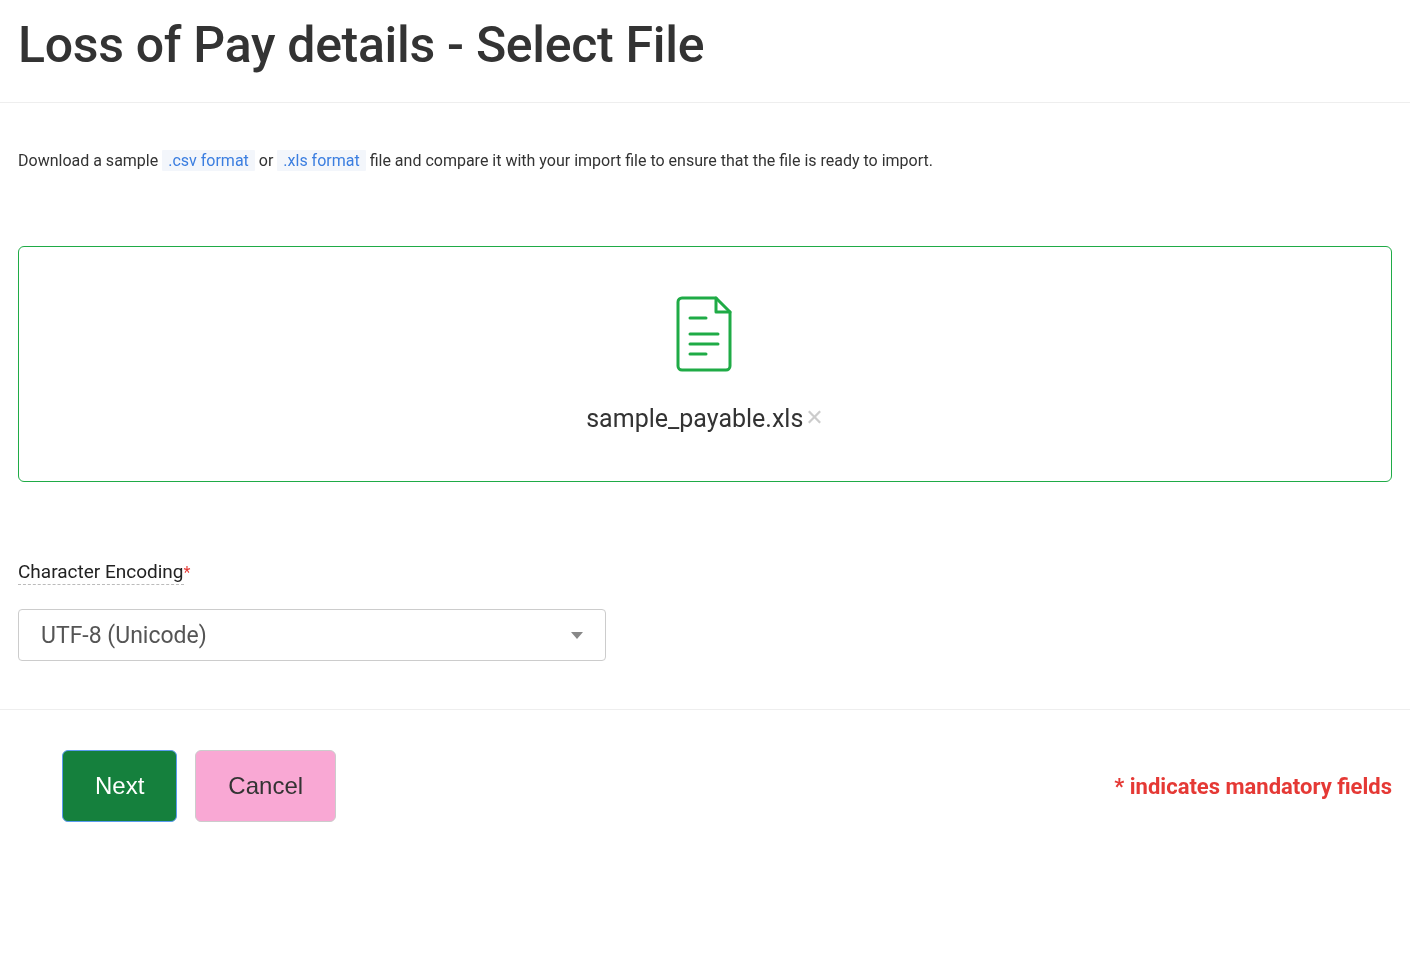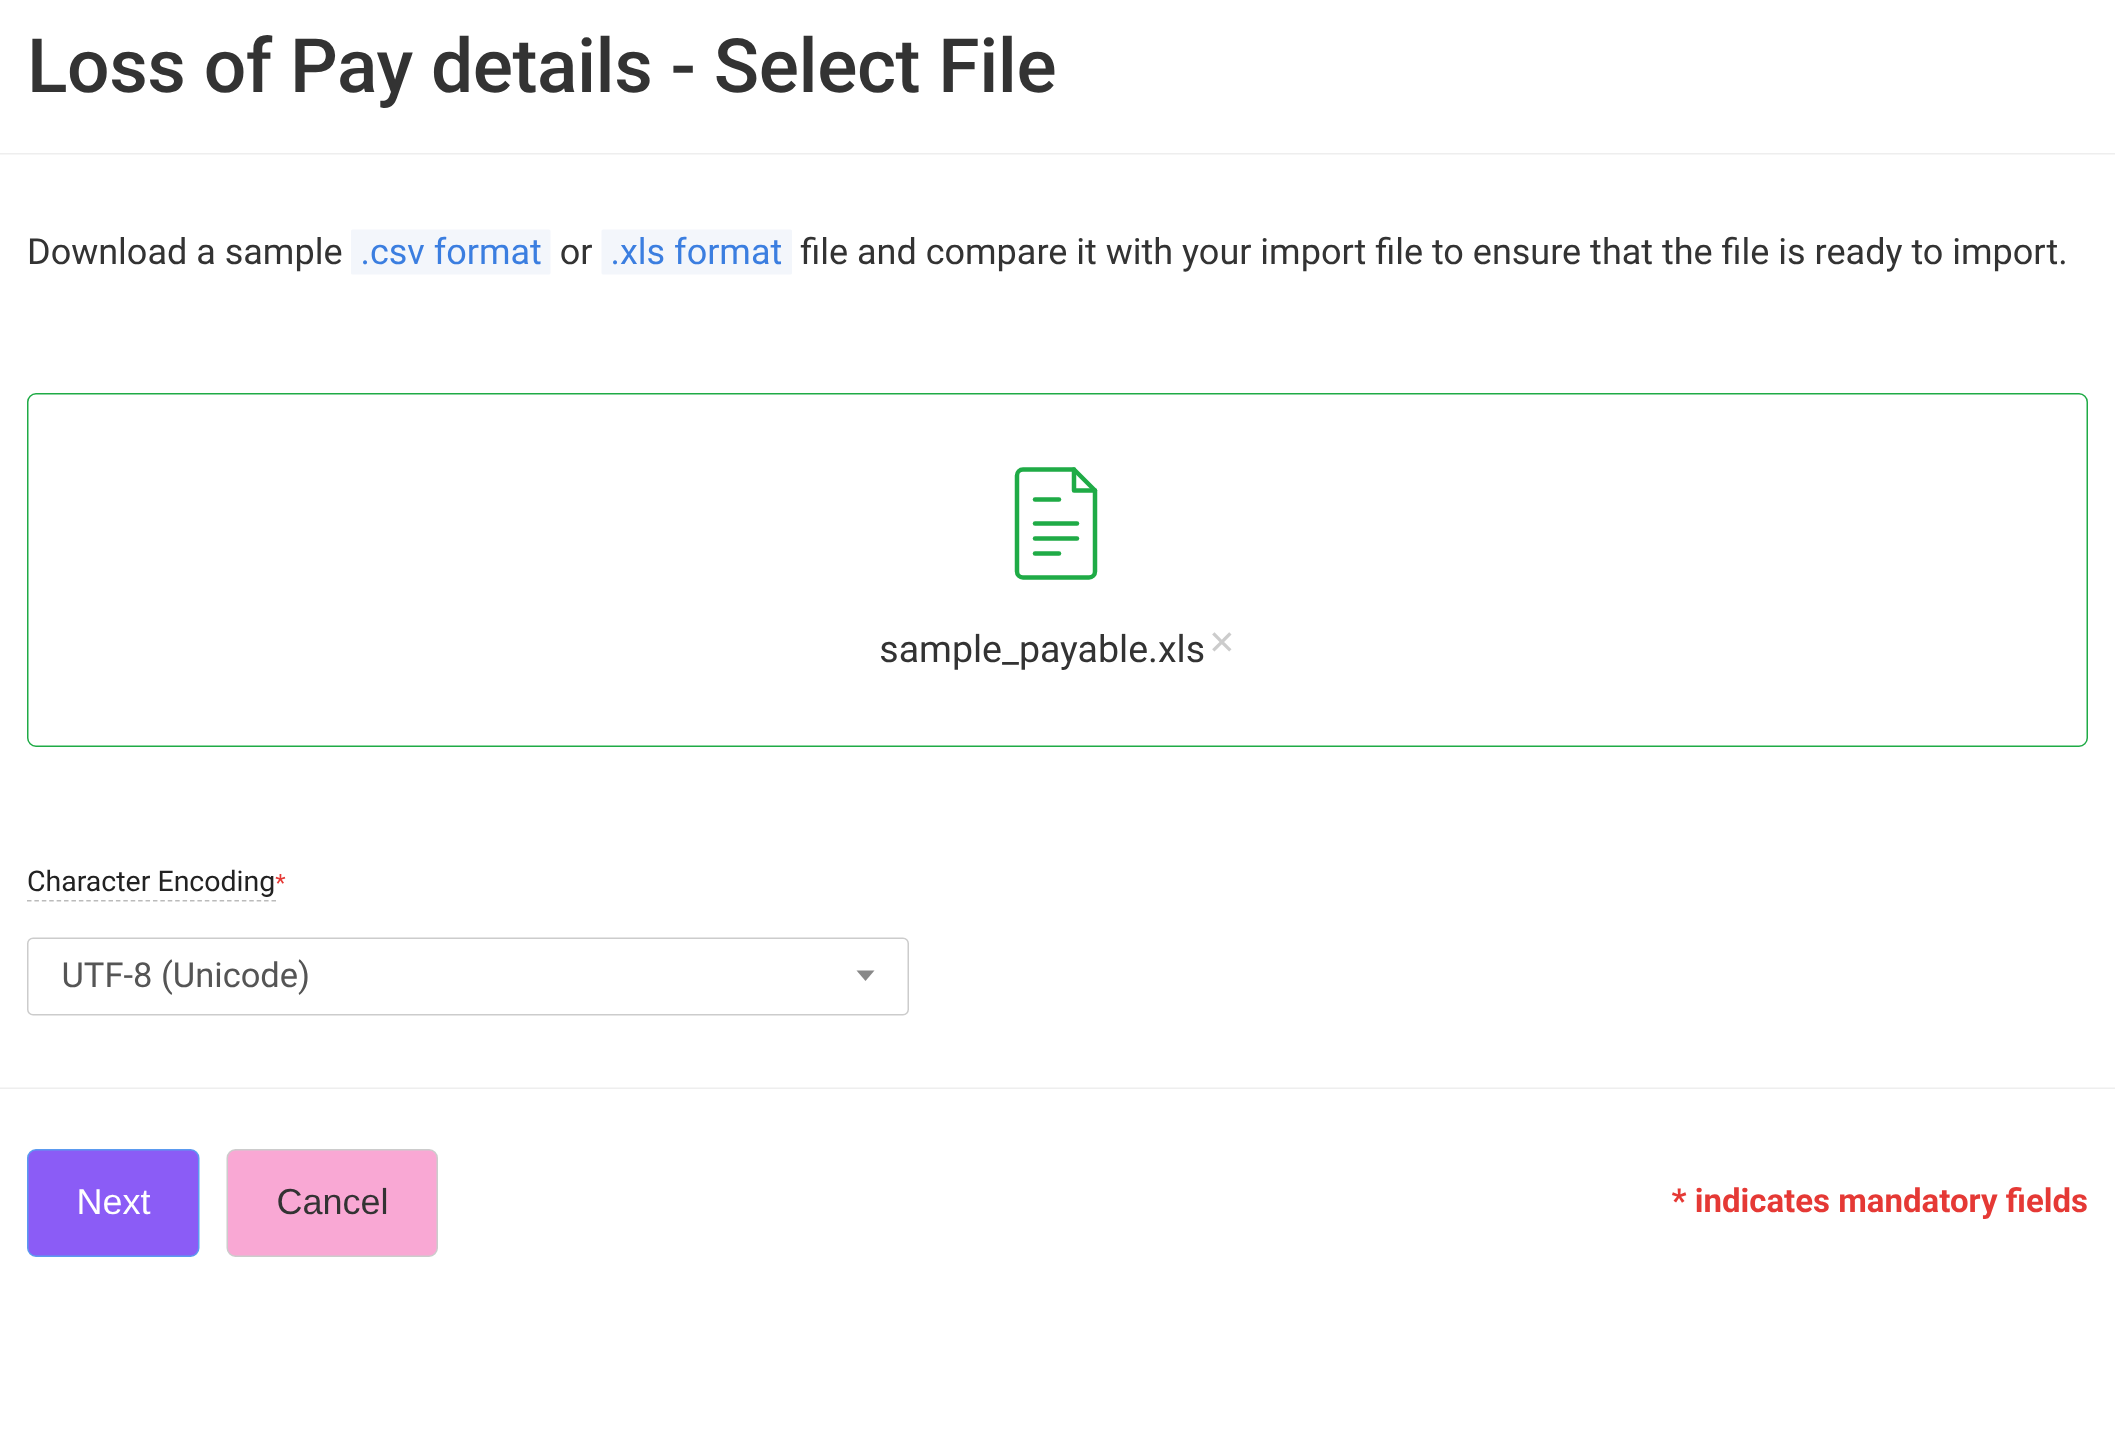--- a/index.html
+++ b/index.html
@@ -19,21 +19,21 @@
       padding-bottom: 28px;
       letter-spacing: -0.3px;
     }
     .hr-top {
       border: none;
       border-top: 1px solid #eee;
       margin-left: -18px;
       margin-right: -18px;
     }
     .description {
-      font-size: 24px;
+      font-size: 16px;
       color: #333;
       line-height: 1.95;
       margin-top: 42px;
       font-weight: 400;
     }
     .link-pill {
       color: #3b7ee0;
       background: #f3f6fb;
       padding: 1px 6px;
       border-radius: 1px;
@@ -45,21 +45,21 @@
       border-radius: 6px;
       height: 236px;
       display: flex;
       flex-direction: column;
       align-items: center;
       justify-content: center;
       gap: 28px;
     }
     .file-row {
       display: flex;
-      align-items: flex-start;
+      align-items: center;
       gap: 2px;
     }
     .file-name {
       font-size: 25px;
       color: #333;
     }
     .remove-x {
       font-size: 22px;
       color: #ccc;
       cursor: pointer;
@@ -120,21 +120,21 @@
       height: 72px;
       padding: 0 32px;
       font-size: 24px;
       border-radius: 6px;
       cursor: pointer;
       display: inline-flex;
       align-items: center;
       justify-content: center;
       border: 1px solid transparent;
     }
-    .btn-primary { background: #8b5cf6; color: #fff; border-color: #5b9bf0; }
+    .btn-primary { background: #15803d; color: #fff; border-color: #5b9bf0; margin-left: 44px; }
     .btn-secondary { background: #f9a8d4; color: #333; border-color: #ccc; }
     .mandatory-note { color: #e53935; font-size: 22px; font-weight: bold; }
   </style>
 </head>
 <body>
 
 <div class="container">
   <h1 class="page-title">Loss of Pay details - Select File</h1>
   <hr class="hr-top">
 

